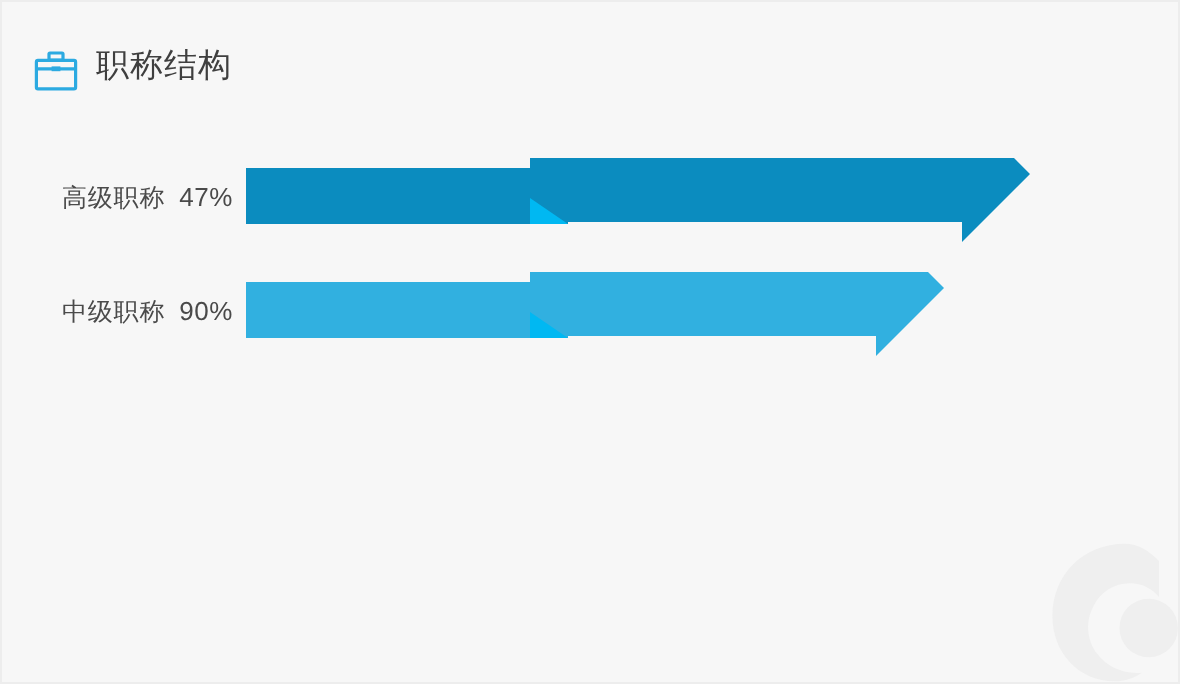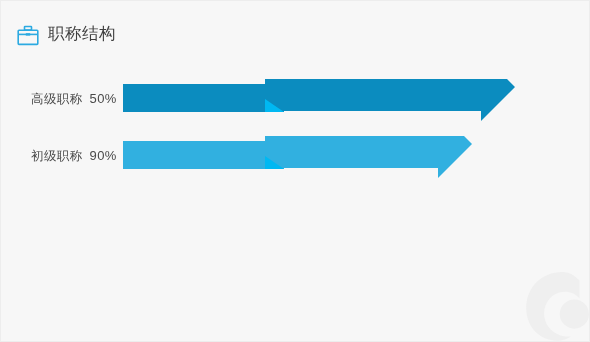--- a/index.html
+++ b/index.html
@@ -115,21 +115,21 @@
         <line x1="1.2" y1="9.4" x2="20.8" y2="9.4" stroke="#2caae1" stroke-width="1.6"></line>
         <rect x="8.8" y="8.2" width="4.4" height="2.4" fill="#2caae1"></rect>
       </svg>
     </span>
     <span id="title-text">职称结构</span>
   </div>
 
   <div class="row" id="row-0" style="top:78px;">
     <div class="row-label" style="top:12px;">
       <span class="row-cat">高级职称</span>
-      <span class="row-val">50%</span>
+      <span class="row-val">47%</span>
     </div>
     <div class="row-arrow">
       <svg width="400" height="58" viewBox="0 0 400 58" aria-hidden="true">
 
         <rect x="2" y="5" width="161" height="28" fill="#0b8cbf"></rect>
 
         <path d="M144 -16 L144 -16 Z" fill="none"></path>
         <path d="M144 -16" fill="none"></path>
         <path d="M144 -16 Z" fill="none"></path>
         <path d="M144 -16 L144 -16" fill="none"></path>
@@ -137,21 +137,21 @@
           <path d="M144 0 L360 0 L360 -10 L394 24 L360 58 L360 48 L144 48 Z" fill="#0b8cbf"></path>
         </g>
 
         <path d="M144 20 L163 33 L144 33 Z" fill="#00b8f2"></path>
       </svg>
     </div>
   </div>
 
   <div class="row" id="row-1" style="top:135px;">
     <div class="row-label" style="top:12px;">
-      <span class="row-cat">初级职称</span>
+      <span class="row-cat">中级职称</span>
       <span class="row-val">90%</span>
     </div>
     <div class="row-arrow">
       <svg width="400" height="58" viewBox="0 0 400 58" aria-hidden="true">
         <rect x="2" y="5" width="161" height="28" fill="#31b0e0"></rect>
         <g transform="translate(0,-16)">
           <path d="M144 0 L317 0 L317 -10 L351 24 L317 58 L317 48 L144 48 Z" fill="#31b0e0"></path>
         </g>
         <path d="M144 20 L163 33 L144 33 Z" fill="#00b8f2"></path>
       </svg>

